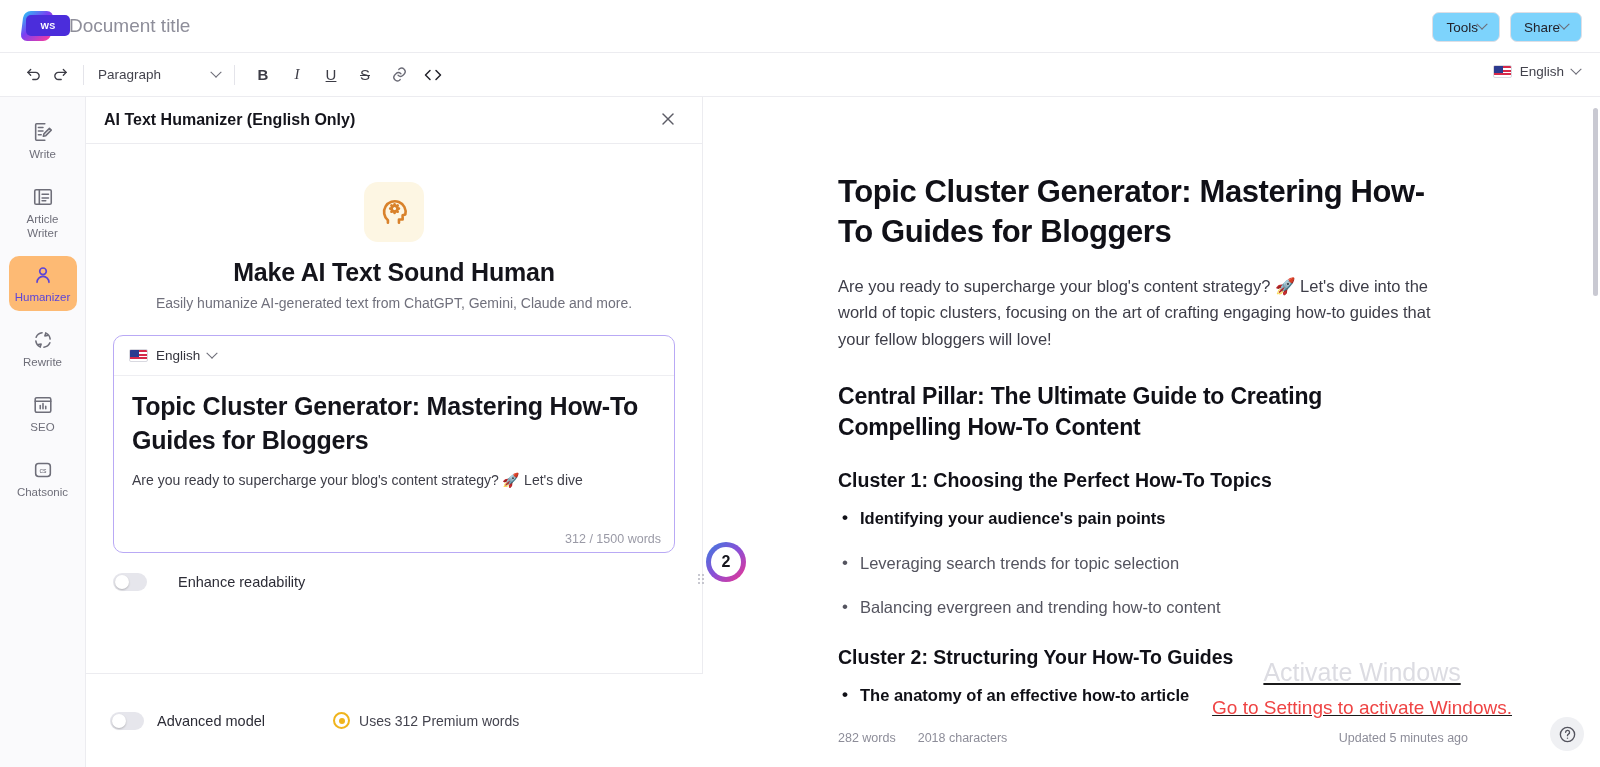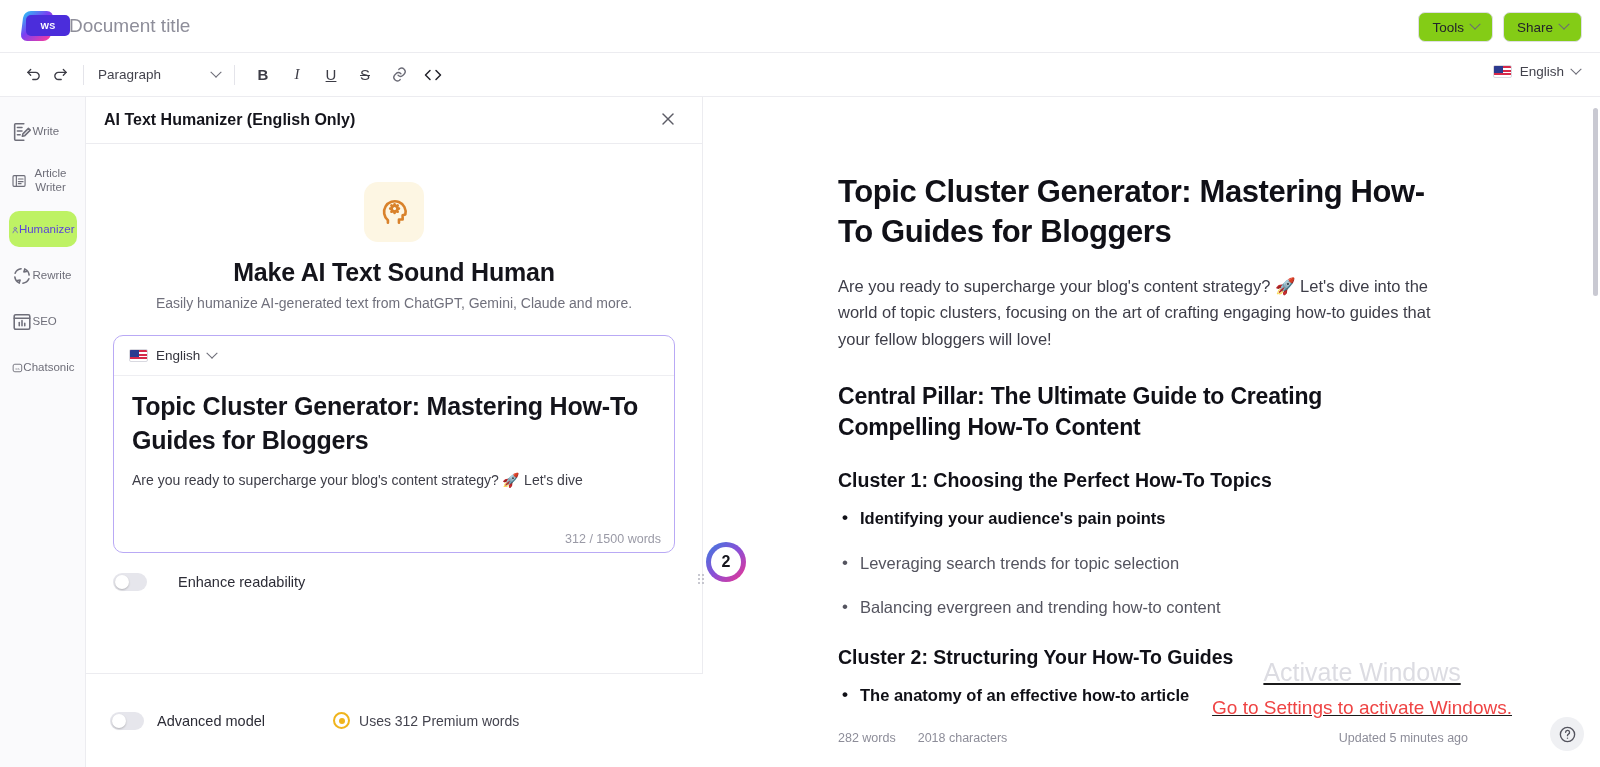--- a/index.html
+++ b/index.html
@@ -43,22 +43,22 @@
     flex: 1; height: 25px; display: flex; align-items: center; justify-content: center;
     font-size: 13.5px; border-radius: 6px; color: #55555f; gap: 5px; cursor: pointer;
   }
   .seg.active { background: #fff; color: #6a4df4; font-weight: 600; box-shadow: 0 1px 2px rgba(0,0,0,.09); }
   .badge6x {
     background: #e4e0fb; color: #5b4bd6; font-size: 10.5px; font-weight: 700;
     border-radius: 9px; padding: 2px 5px; line-height: 1;
   }
   .hdr-right { position: absolute; right: 18px; top: 12px; display: flex; gap: 10px; }
   .pillbtn {
-    height: 30px; border: 1px solid #dedee5; border-radius: 7px; background: #84cc16;
-    display: flex; align-items: center; gap: 7px; padding: 0 13px;
+    height: 30px; border: 1px solid #dedee5; border-radius: 7px; background: #7dd3fc;
+    display: flex; align-items: center; padding: 0 13px;
     font-size: 13.5px; color: #23232b; cursor: pointer;
   }
   .chev { width: 8px; height: 8px; border-right: 1.4px solid #6b6b76; border-bottom: 1.4px solid #6b6b76;
           transform: rotate(45deg) translate(-2px,-2px); }
 
   
   .fmtbar {
     position: absolute; top: 53px; left: 0; width: 1600px; height: 44px;
     background: #fff; border-bottom: 1px solid #ececf0;
     display: flex; align-items: center;
@@ -84,23 +84,23 @@
   }
   .flag::before { content:""; position:absolute; left:0; top:0; width:9px; height:7px; background:#2b3a8f; }
 
   
   .rail {
     position: absolute; top: 97px; left: 0; width: 86px; height: 670px;
     background: #fafafc; border-right: 1px solid #ececf0; padding-top: 16px;
   }
   .rail-item {
     width: 68px; margin: 0 auto 10px; border-radius: 10px; padding: 8px 2px 6px;
-    display: flex; flex-direction: row; align-items: center; cursor: pointer;
-  }
-  .rail-item.active { background: #bef264; }
+    display: flex; flex-direction: column; align-items: center; gap: 5px; cursor: pointer;
+  }
+  .rail-item.active { background: #fdba74; }
   .rail-label { font-size: 11.5px; color: #6e6e79; text-align: center; line-height: 1.2; }
   .rail-item.active .rail-label { color: #5b44d9; font-weight: 500; }
 
   
   .panel {
     position: absolute; top: 97px; left: 86px; width: 617px; height: 670px;
     background: #fff; border-right: 1px solid #ececf0;
   }
   .panel-head {
     height: 47px; display: flex; align-items: center; justify-content: space-between;

